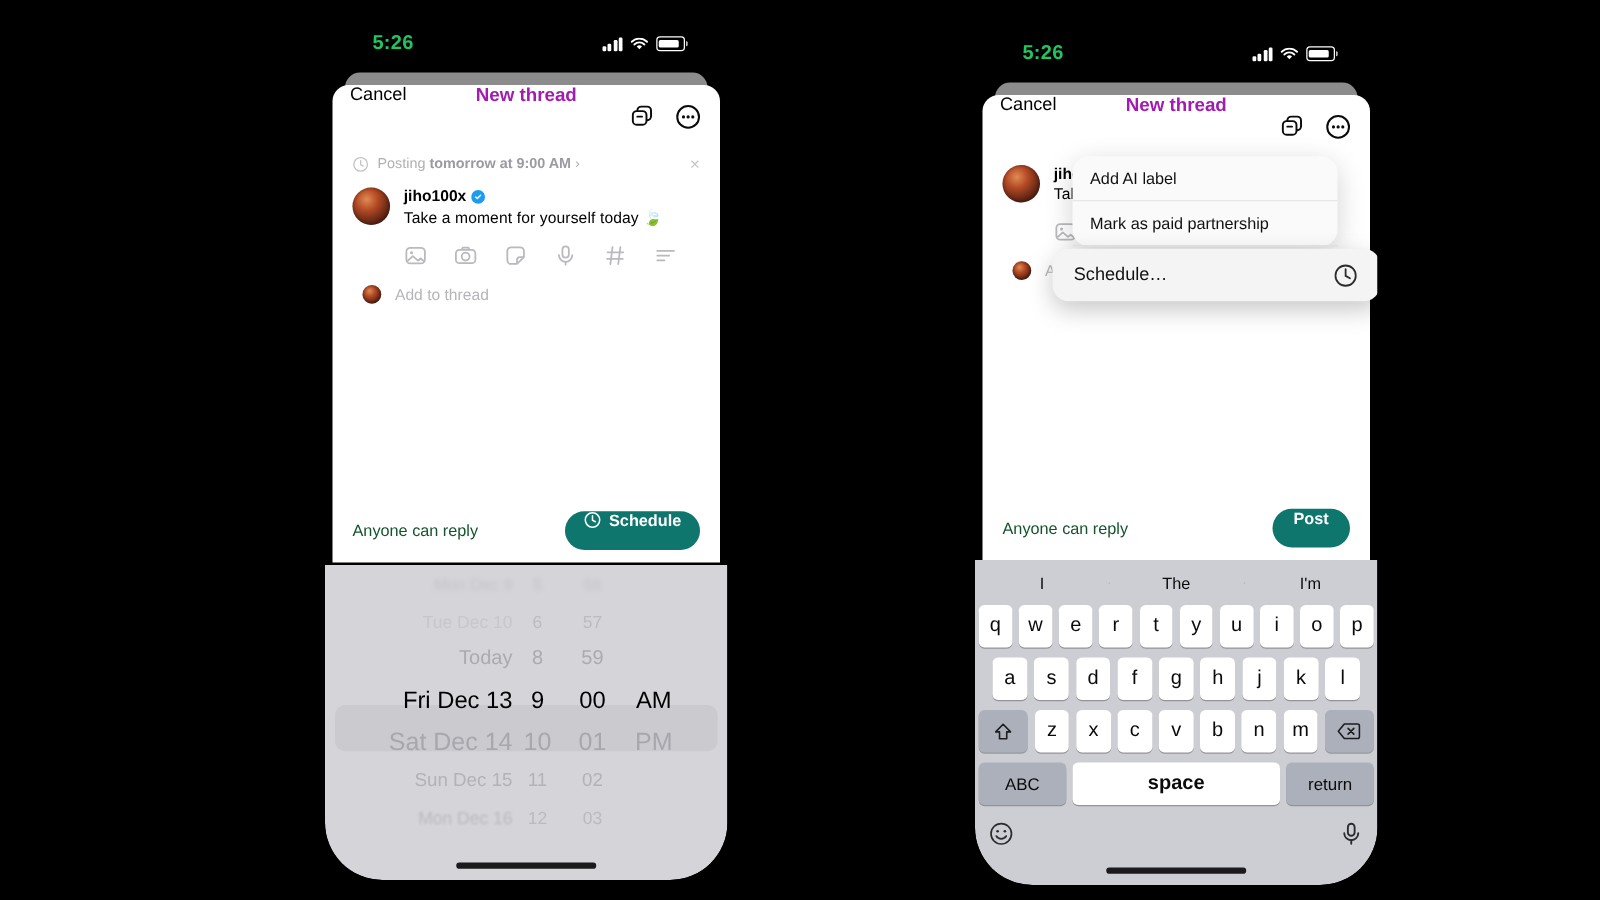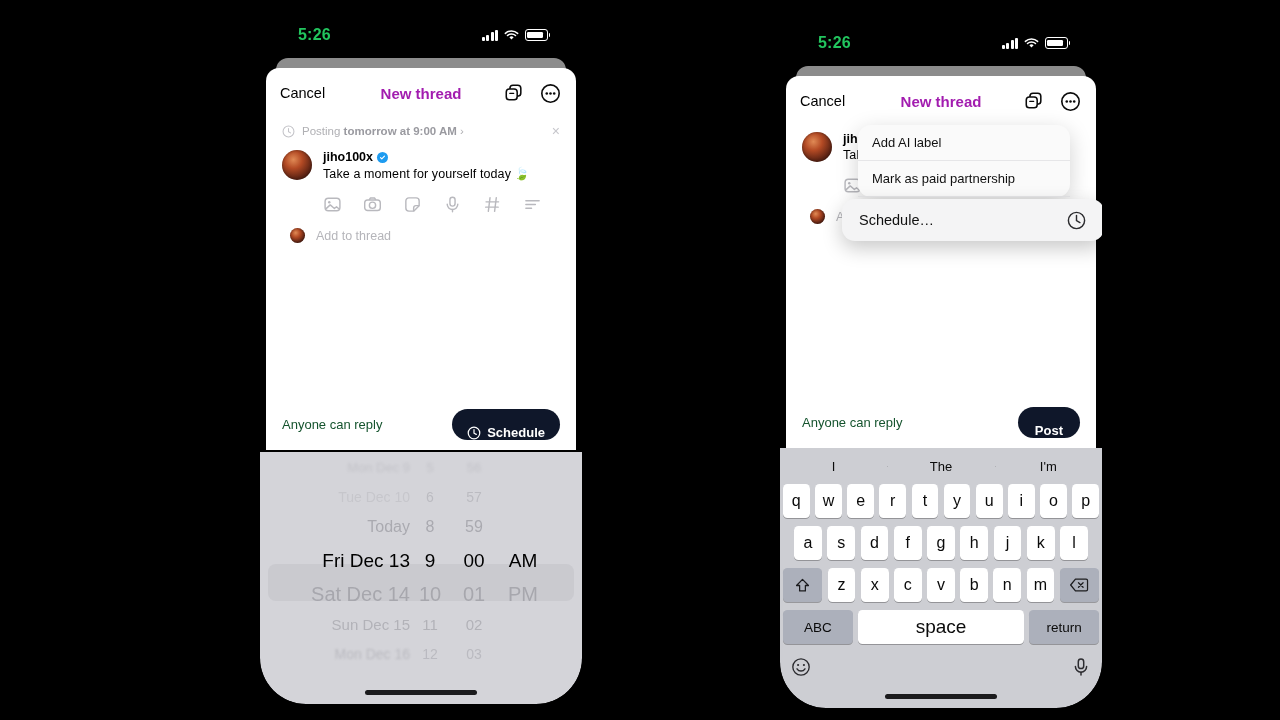--- a/index.html
+++ b/index.html
@@ -56,21 +56,21 @@
   }
   .sheet {
     position: relative; background: #fff;
     border-radius: 13px 13px 0 0; margin: -2px 0 0 0;
   }
   .phone-a .sheet { height: 382px; }
   .phone-b .sheet { height: 372px; }
 
   
   .nav {
-    display: flex; align-items: center; height: 50px;
+    display: flex; height: 50px;
     padding: 0 14px; position: relative;
   }
   .nav-cancel { font-size: 14.5px; color: #000; }
   .nav-title {
     position: absolute; left: 0; right: 0; text-align: center;
     font-size: 15px; font-weight: 700; color: #a21caf; pointer-events: none;
   }
   .nav-actions { margin-left: auto; display: flex; align-items: center; gap: 12px; z-index: 2;}
 
   .icon-btn { width: 24px; height: 24px; display:flex; align-items:center; justify-content:center; }
@@ -107,22 +107,22 @@
   .addrow { display:flex; align-items:center; gap: 11px; padding: 14px 16px 0 24px; }
   .addrow .label { font-size: 12.5px; color: #b5b5ba; }
 
   
   .sheet-footer {
     position: absolute; left: 0; right: 0; bottom: 0; height: 52px;
     display: flex; align-items: center; padding: 0 16px;
   }
   .reply-text { font-size: 13px; color: #14532d; }
   .pill {
-    margin-left: auto; background: #0f172a; color: #fff;
-    border-radius: 999px; height: 31px; display: flex; align-items: flex-end;
+    margin-left: auto; background: #0f766e; color: #fff;
+    border-radius: 999px; height: 31px; display: flex; align-items: flex-start;
     gap: 6px; padding: 0 15px; font-size: 13px; font-weight: 700;
   }
   .pill.post { padding: 0 17px; }
 
   
   .picker {
     position: absolute; left: 0; right: 0; bottom: 0;
     background: #d4d4d9; padding-bottom: 22px;
   }
   .phone-a .picker { top: 440px; }
@@ -200,21 +200,21 @@
   .key {
     background: #fff; border-radius: 4.5px; height: 34px; flex: 1;
     display: flex; align-items: center; justify-content: center;
     font-size: 16px; color: #0a0a0a;
     box-shadow: 0 1px 0 rgba(0,0,0,.28);
   }
   .krow.r2 { padding: 0 14px; }
   .krow.r3 { padding: 0 3px; }
   .key.wide { flex: 1.42; background: #acb0bb; box-shadow: 0 1px 0 rgba(0,0,0,.26); }
   .krow.r4 .key.fn { flex: 1.35; background: #acb0bb; font-size: 13.5px; }
-  .krow.r4 .key.space { flex: 3.2; font-size: 19px; }
+  .krow.r4 .key.space { flex: 3.2; font-size: 16px; font-weight: bold; }
   .krow.r4 .key { height: 34px; }
   .kbfoot { display: flex; align-items: center; justify-content: space-between; padding: 0 10px; height: 30px; }
   .kbfoot .icon-btn { width: 22px; height: 22px; color: #2c2c30; }
 
   svg { display: block; }
 </style>
 </head>
 <body>
 
 <div class="stage">

